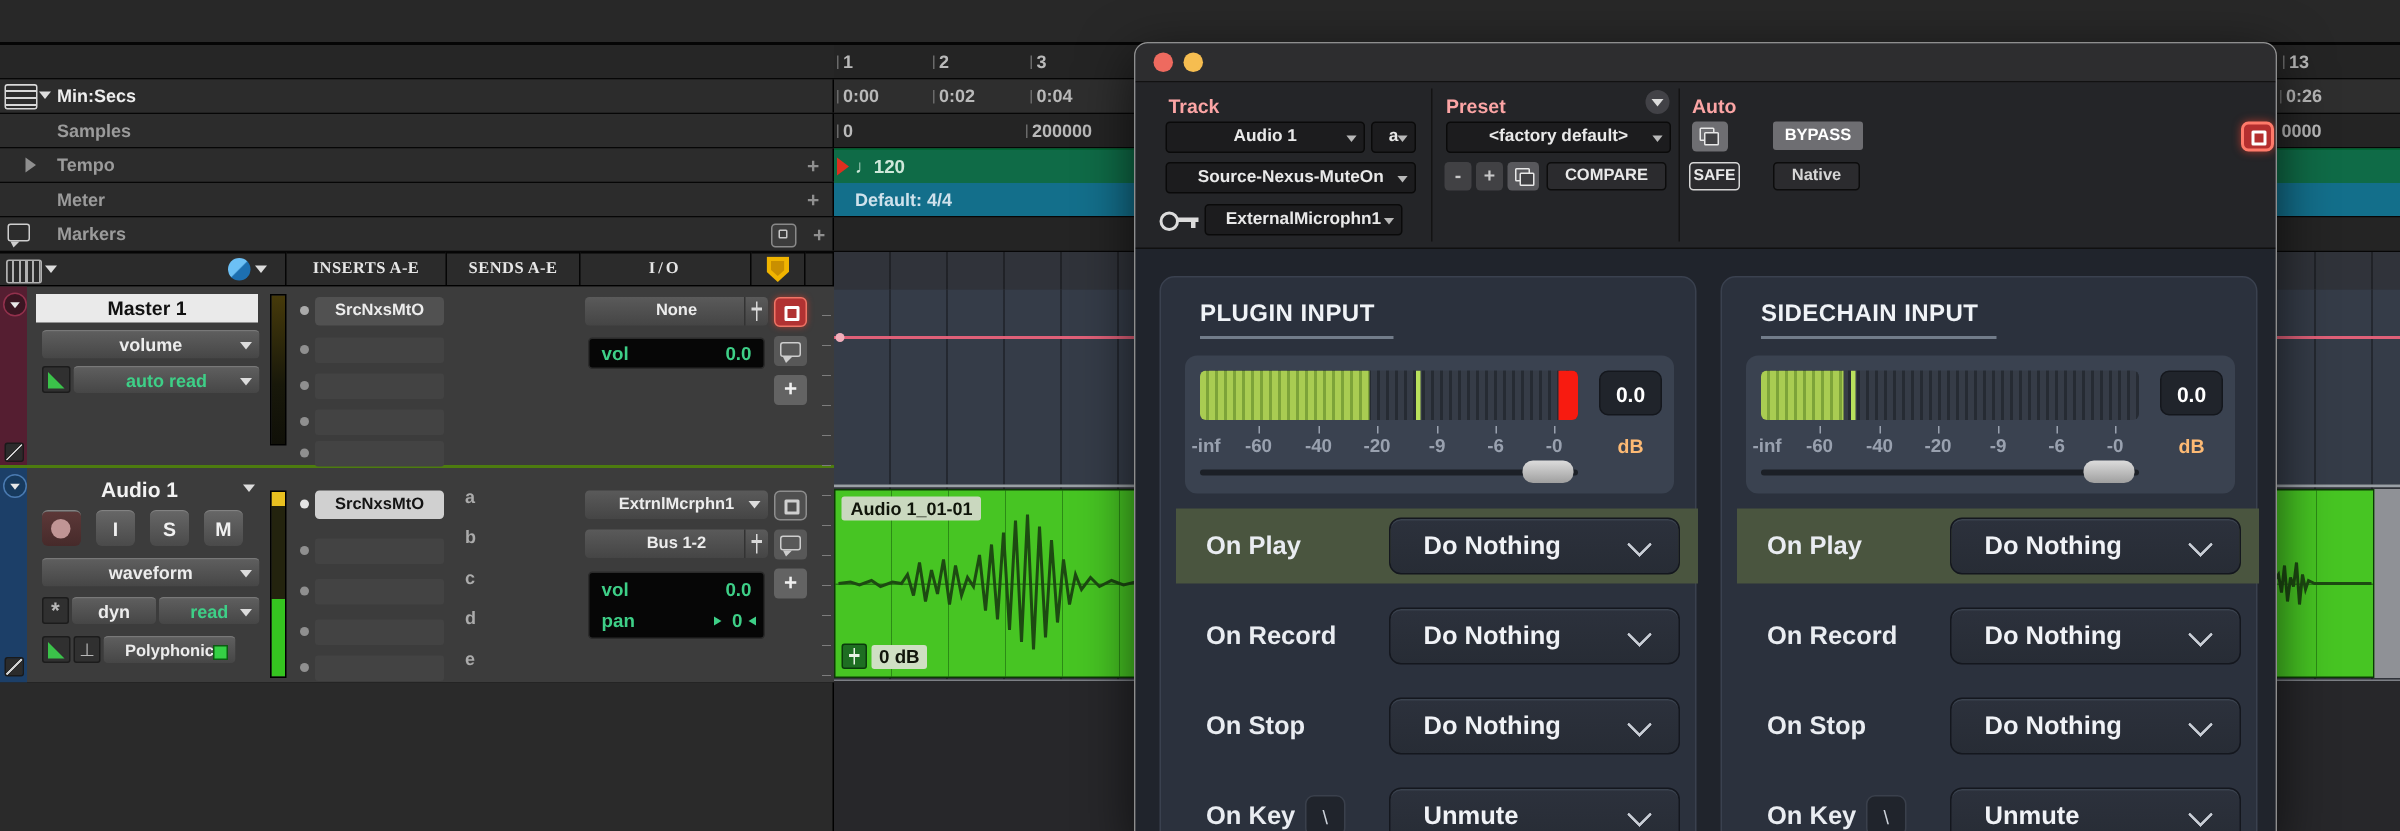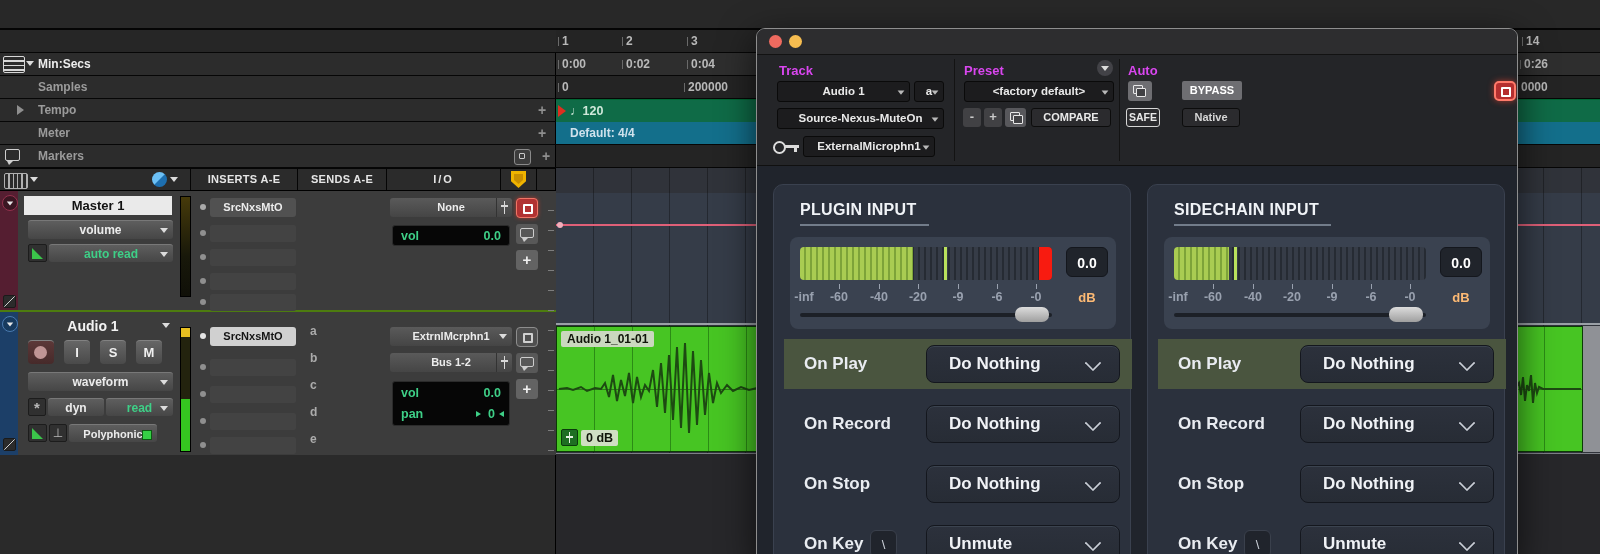--- a/index.html
+++ b/index.html
@@ -29,21 +29,21 @@
   .minitarget::after{content:"";position:absolute;left:4px;top:3px;width:4px;height:4px;border:1.5px solid #c8c8c8;border-radius:1px;}
   .rowsicon{position:absolute;left:3px;top:3px;width:20px;height:15px;border:1.5px solid #d8d8d8;border-radius:2px;
             background:repeating-linear-gradient(180deg,transparent 0 3px,#d8d8d8 3px 4.5px);}
   .bubicon{position:absolute;left:5px;top:4px;width:13px;height:10px;border:1.5px solid #cfcfcf;border-radius:2px;background:#2c2c2c;}
   .bubicon::after{content:"";position:absolute;left:1px;bottom:-5px;border-left:2px solid transparent;border-right:4px solid transparent;border-top:4px solid #cfcfcf;}
   .tempoarrow{position:absolute;left:17px;top:6px;width:0;height:0;border-top:5px solid transparent;border-bottom:5px solid transparent;border-left:7px solid #8f8f8f;}
   .caret{display:inline-block;width:0;height:0;border-left:4px solid transparent;border-right:4px solid transparent;border-top:5px solid #dcdcdc;}
   
   #colhdr{left:0;top:168px;width:556px;height:22px;background:#050505;border-bottom:1px solid #000;}
   .hcell{position:absolute;top:0;height:21px;background:#2b2b2b;border-top:1px solid #050505;}
-  .hlabel{display:block;text-align:center;line-height:21px;font-size:11px;font-weight:bold;color:#e6e6e6;letter-spacing:.3px;}
+  .hlabel{display:block;text-align:center;line-height:21px;font-size:11px;font-weight:bold;color:#e6e6e6;letter-spacing:.3px;font-family:Liberation Serif, serif;}
   .gridicon{position:absolute;left:4px;top:4px;width:22px;height:14px;border:1.5px solid #b0b0b0;border-radius:2px;
             background:repeating-linear-gradient(90deg,transparent 0 3px,#b0b0b0 3px 4.5px);}
   .blueicon{position:absolute;left:152px;top:3px;width:15px;height:15px;border-radius:50%;
             background:linear-gradient(135deg,#6cc0f5 48%,#1d6fb0 52%);}
   .shield{position:relative;margin:2px auto 0;width:15px;height:17px;background:#f0b400;
           clip-path:polygon(0 0,100% 0,100% 60%,50% 100%,0 60%);}
   .shield>div{position:absolute;left:3px;top:3px;width:9px;height:10px;background:#c98f00;
           clip-path:polygon(0 0,100% 0,100% 60%,50% 100%,0 60%);}
   
   .trackblk{left:0;width:556px;background:#3c3c3c;}
@@ -114,21 +114,21 @@
   #grayblock{left:1027px;top:1px;width:17px;height:126px;background:#8f9196;}
   #belowzone{left:0;top:286px;width:100%;height:100px;background:#27272a;}
   #leftbelow{left:0;top:455px;width:556px;height:99px;background:#2a2a2a;border-right:1px solid #000;box-sizing:border-box;}
   #vertsep{left:555px;top:168px;width:1px;height:386px;background:#000;}
   
   #pwin{left:756px;top:28px;width:762px;height:532px;background:#20242c;border:1px solid #8e8e8e;
         border-radius:9px 9px 0 0;box-shadow:0 10px 36px rgba(0,0,0,.65);box-sizing:border-box;overflow:hidden;}
   #ptitle{position:absolute;left:0;top:0;width:100%;height:25px;background:#2d2d2f;border-bottom:1px solid #121212;}
   .tl{position:absolute;top:6px;width:13px;height:13px;border-radius:50%;}
   #phead{position:absolute;left:0;top:26px;width:100%;height:110px;background:#242528;border-bottom:1px solid #101010;}
-  .plab{position:absolute;font-size:13px;font-weight:bold;color:#d946ef;}
+  .plab{position:absolute;font-size:13px;font-weight:bold;color:#fca5a5;}
   .pdk{position:absolute;height:21px;background:#1c1c1e;border:1px solid #0a0a0a;border-radius:3px;box-sizing:border-box;
        color:#e9e9e9;font-size:11.5px;font-weight:bold;text-align:center;line-height:19px;}
   .pdk .caret{position:absolute;right:4px;top:8px;border-top-color:#b9b9b9;transform:scale(.85);}
   .pgraybtn{position:absolute;height:19px;background:#6e6e72;border-radius:2px;color:#ffffff;font-size:11px;font-weight:bold;
             text-align:center;line-height:19px;}
   .pdarkbtn{position:absolute;height:19px;background:#2b2b2e;border:1px solid #0c0c0c;border-radius:3px;box-sizing:border-box;
             color:#e9e9e9;font-size:11px;font-weight:bold;text-align:center;line-height:17px;}
   .psmall{position:absolute;width:18px;height:19px;background:#414144;border-radius:3px;color:#c9c9c9;font-size:13px;
           font-weight:bold;text-align:center;line-height:18px;}
   .pagesicn{position:relative;width:100%;height:100%;}
@@ -180,21 +180,21 @@
 
 <div class="abs rrow" style="top:30px">
   <div class="rtimecell">
     <i class="rtickline" style="left:2px"></i>
     <span class="rtick" style="left:6px">1</span>
     <i class="rtickline" style="left:66px"></i>
     <span class="rtick" style="left:70px">2</span>
     <i class="rtickline" style="left:131px"></i>
     <span class="rtick" style="left:135px">3</span>
     <i class="rtickline" style="left:966px"></i>
-    <span class="rtick" style="left:970px">14</span>
+    <span class="rtick" style="left:970px">13</span>
   </div>
 </div>
 
 <div class="abs rrow" style="top:53px">
   <div class="rlabelcell">
     <i class="rowsicon"></i>
     <span class="caret" style="position:absolute;left:26px;top:8px"></span>
     <span class="rlabel sel">Min:Secs</span>
   </div>
   <div class="rtimecell litecell">

